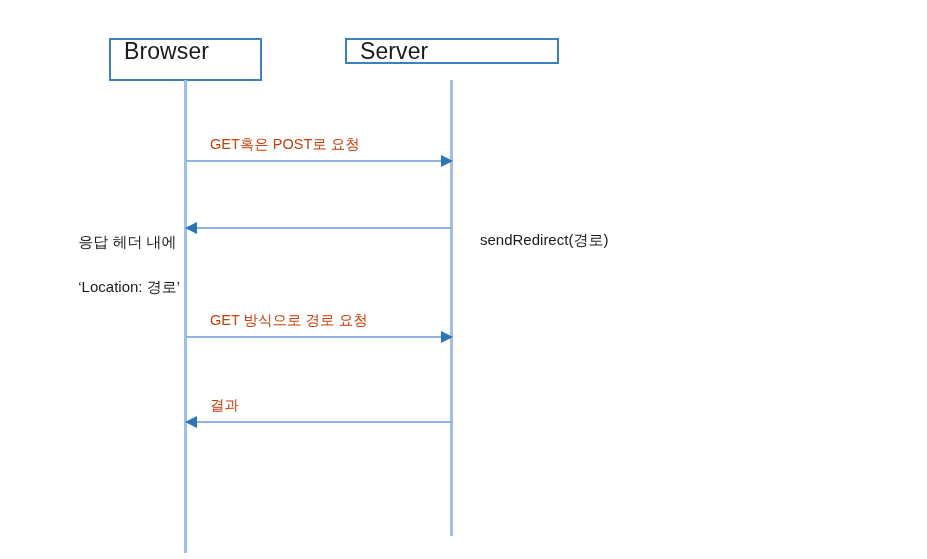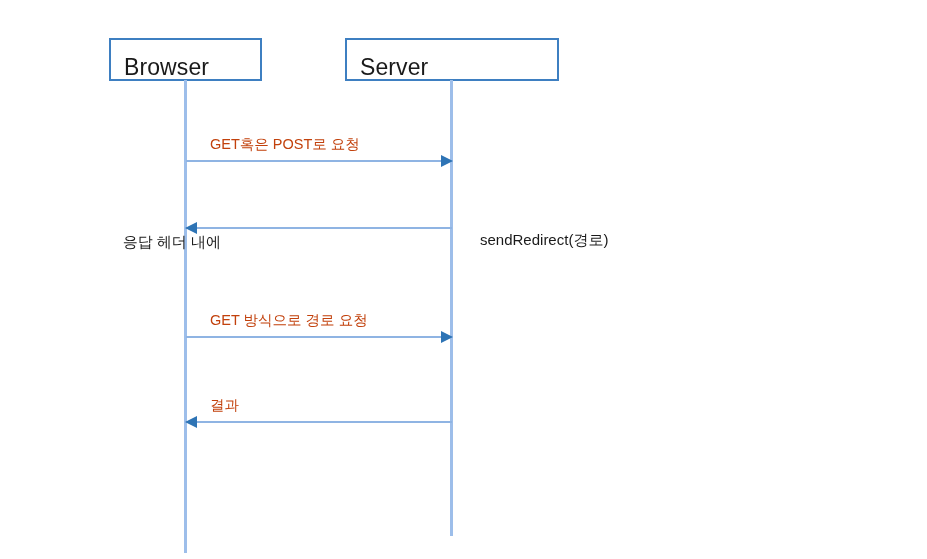--- a/index.html
+++ b/index.html
@@ -19,32 +19,32 @@
     overflow: hidden;
   }
 
   
   .participant-box {
     position: absolute;
     box-sizing: border-box;
     border: 2px solid #3E7FC1;
     background: #ffffff;
     display: flex;
-    align-items: flex-end;
+    align-items: flex-start;
     padding-left: 13px;
   }
   .participant-label {
     font-size: 23px;
     line-height: 1;
     color: #1a1a1a;
     letter-spacing: 0.1px;
     white-space: nowrap;
   }
   #box-browser { left: 109px; top: 38px; width: 153px; height: 43px; }
-  #box-server  { left: 345px; top: 38px; width: 214px; height: 43px; }
+  #box-server  { left: 345px; top: 38px; width: 214px; height: 26px; }
 
   
   .lifeline {
     position: absolute;
     width: 3px;
     background: #9DBEEA;
   }
   #lifeline-browser { left: 184px; top: 80px; height: 473px; }
   #lifeline-server  { left: 450px; top: 80px; height: 456px; }
 
@@ -89,21 +89,21 @@
 
   
   .annotation {
     position: absolute;
     font-size: 15px;
     line-height: 1.5;
     color: #1a1a1a;
     white-space: pre-line;
   }
   .annotation.left-note {
-    right: 706px; 
+    right: 747px; 
   }
   .annotation.right-note {
     text-align: center;
   }
   #note-location { top: 208px; }
   #note-rebrowse { top: 292px; }
   #note-sendredirect { left: 480px; top: 206px; }
 </style>
 </head>
 <body>
@@ -139,20 +139,21 @@
   </div>
 
   <div class="message" id="msg-result">
     <div class="msg-line"></div>
     <div class="arrowhead left"></div>
     <div class="msg-label">결과</div>
   </div>
 
   <div class="annotation left-note" id="note-location">
     <div>응답 헤더 내에</div>
+    <div>‘Location: 경로’</div>
   </div>
 
 
   <div class="annotation right-note" id="note-sendredirect">
     <div>sendRedirect(경로)</div>
   </div>
 
 </div>
 
 </body></html>

